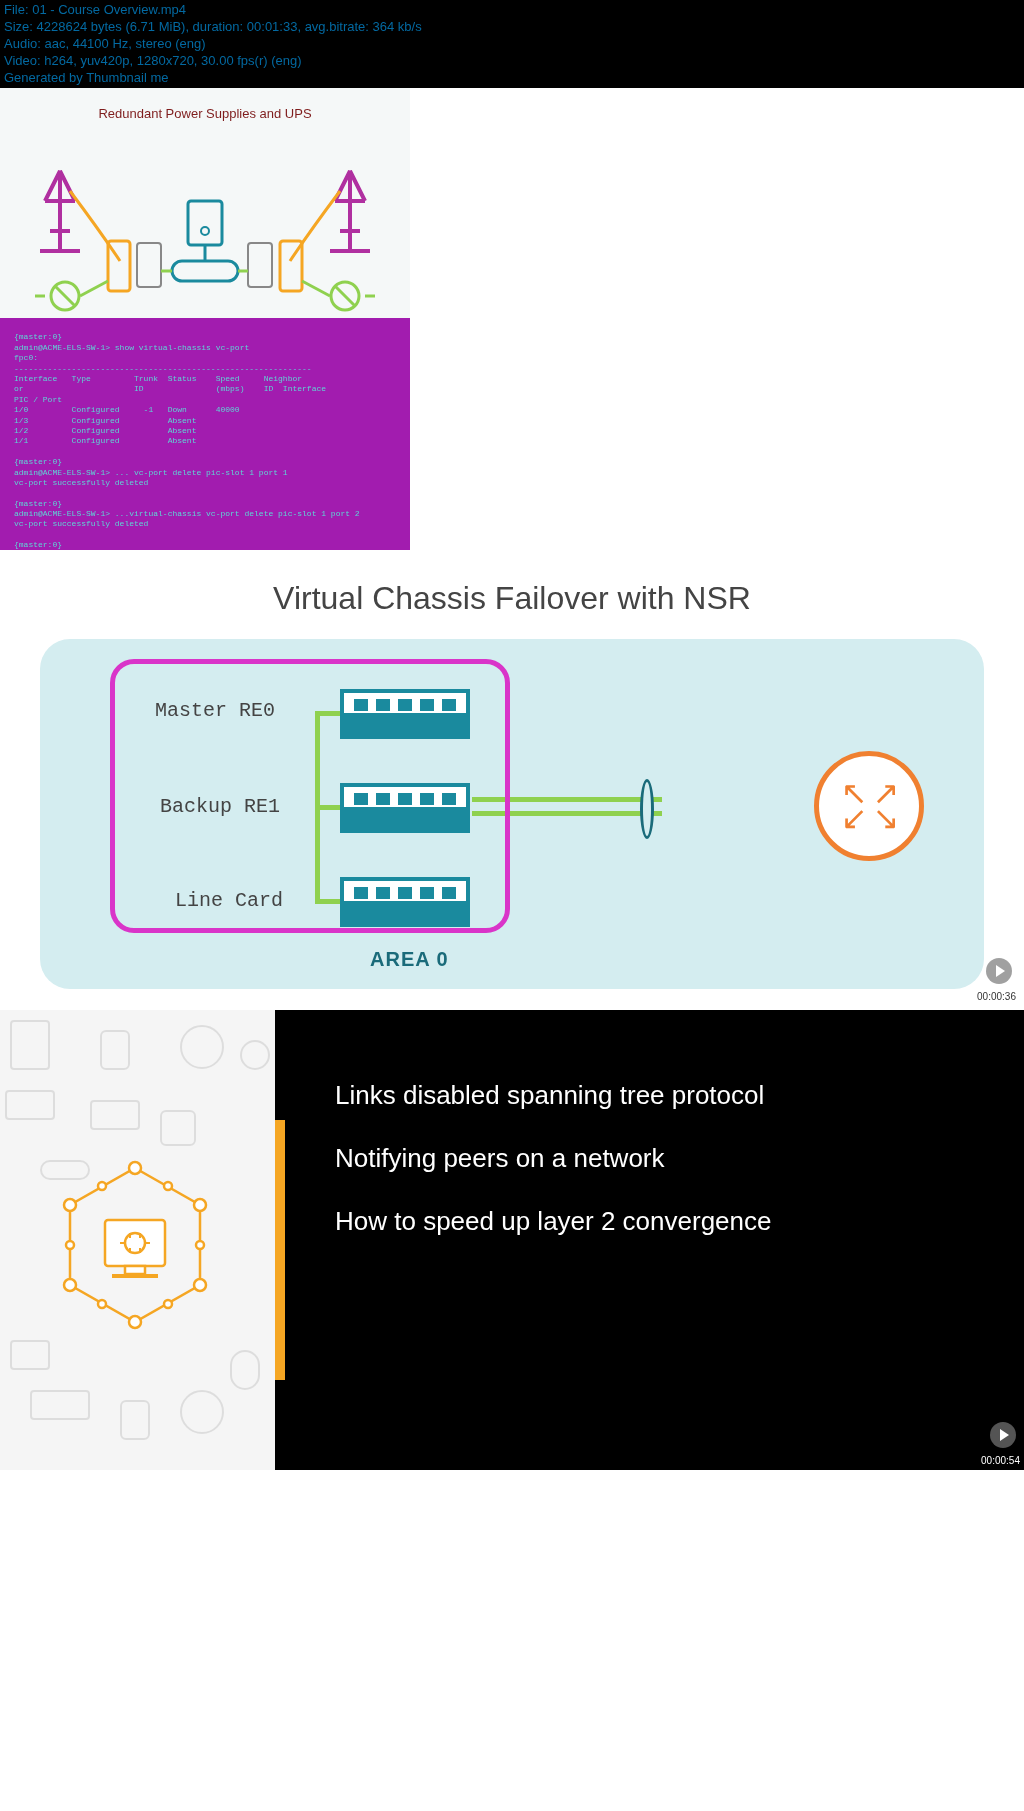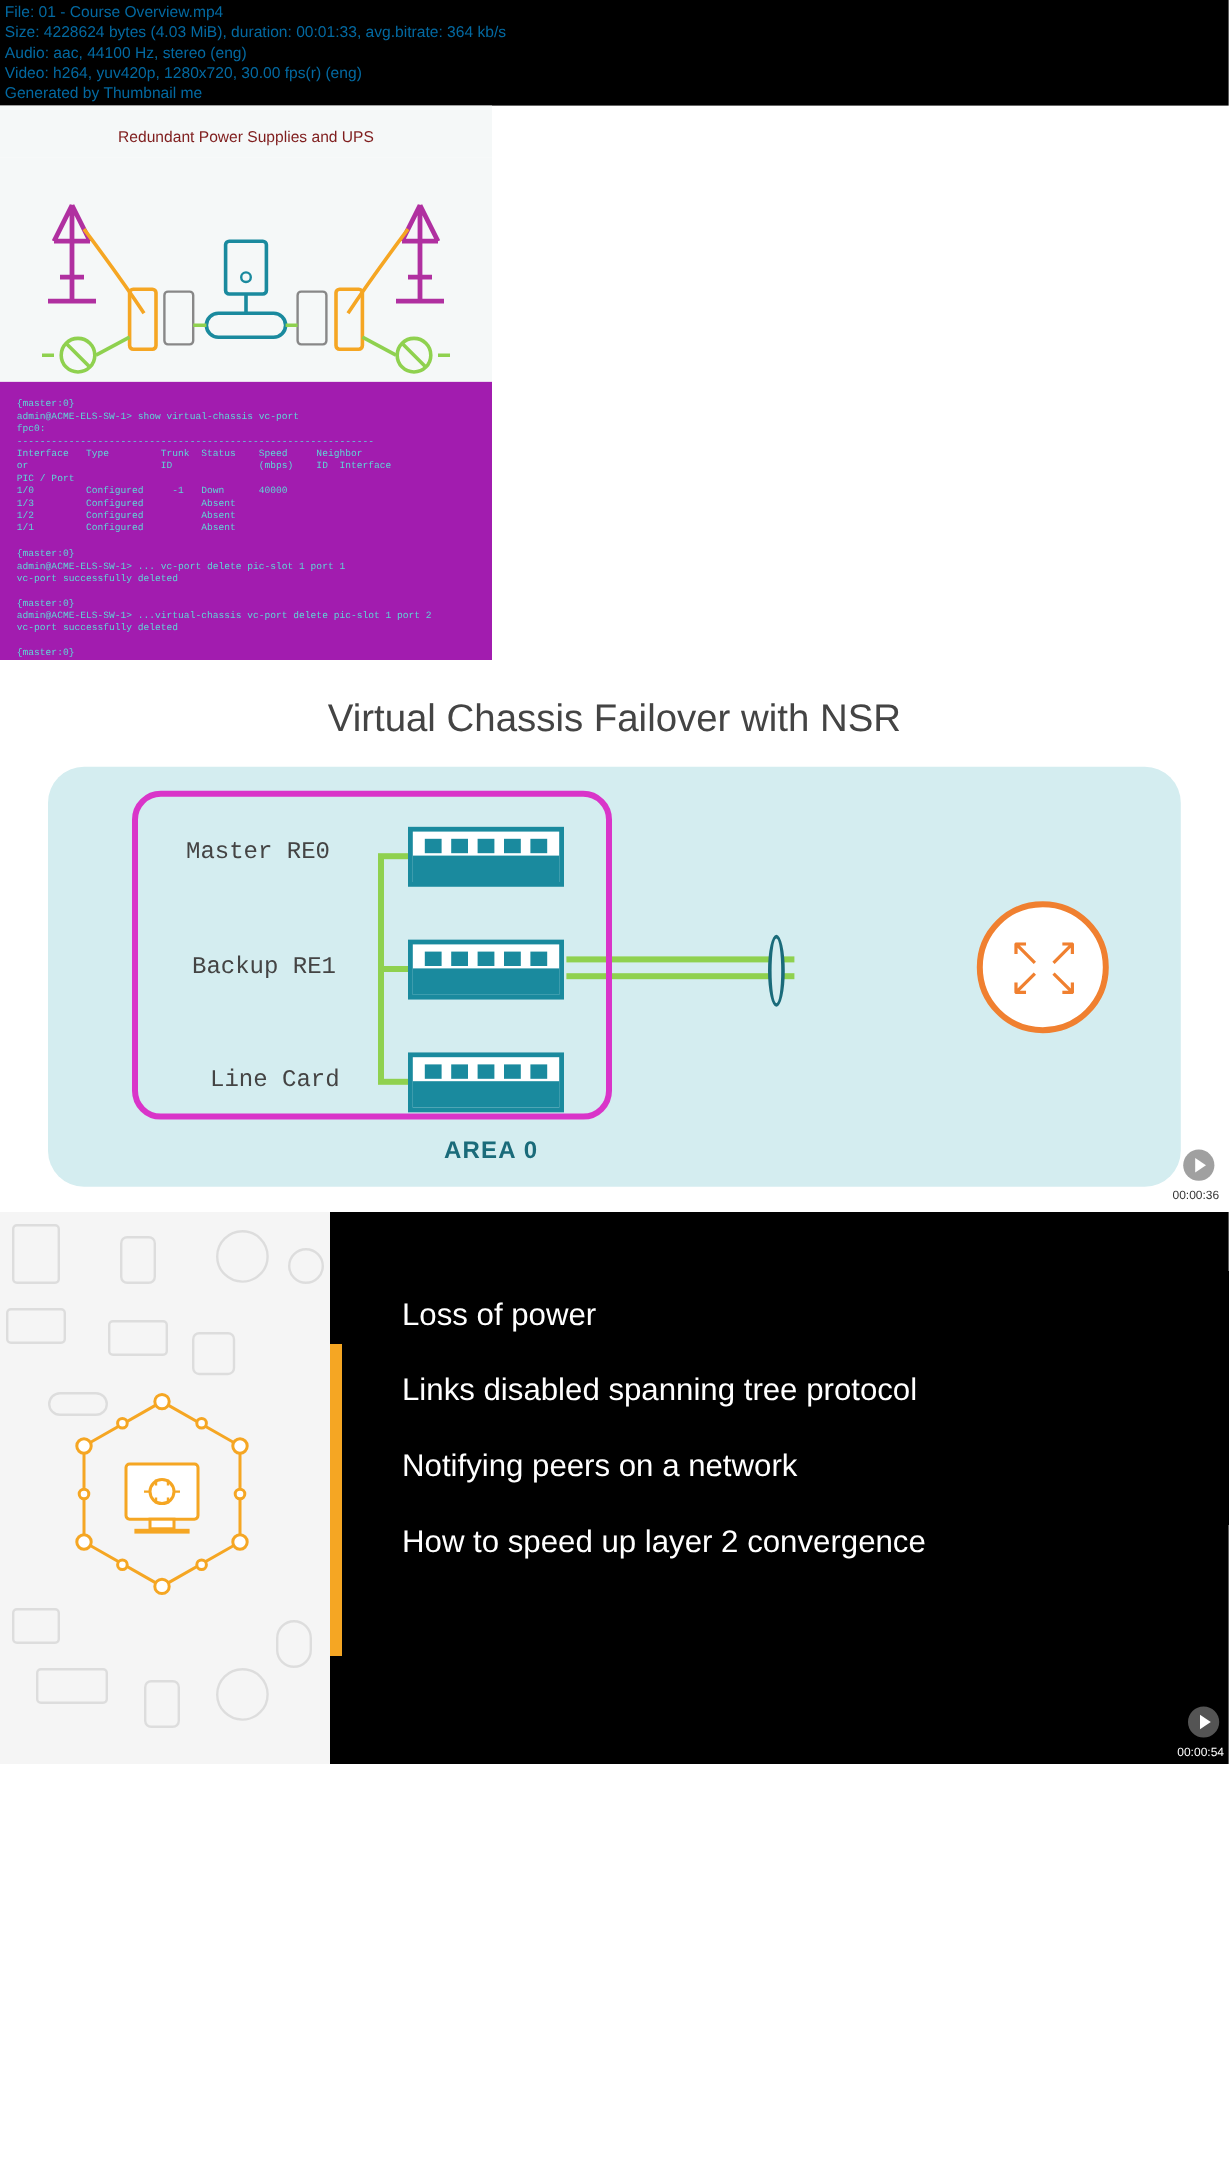--- a/index.html
+++ b/index.html
@@ -62,21 +62,21 @@
 .play-badge { position: absolute; right: 6px; bottom: 6px; width: 26px; height: 26px; background: rgba(120,120,120,0.7); border-radius: 50%; display: flex; align-items: center; justify-content: center; }
 .play-badge::after { content: ''; border-left: 9px solid #fff; border-top: 6px solid transparent; border-bottom: 6px solid transparent; margin-left: 2px; }
 .timestamp { position: absolute; right: 2px; bottom: -14px; color: #fff; font-size: 10px; text-shadow: 0 0 2px #000; }
 .ts-on-white { color: #333; text-shadow: none; }
 </style>
 </head>
 <body>
 
 <div class="meta-bar">
   <div>File: 01 - Course Overview.mp4</div>
-  <div>Size: 4228624 bytes (4.03 MiB), duration: 00:01:33, avg.bitrate: 364 kb/s</div>
+  <div>Size: 4228624 bytes (6.71 MiB), duration: 00:01:33, avg.bitrate: 364 kb/s</div>
   <div>Audio: aac, 44100 Hz, stereo (eng)</div>
   <div>Video: h264, yuv420p, 1280x720, 30.00 fps(r) (eng)</div>
   <div>Generated by Thumbnail me</div>
 </div>
 
 <div class="panel1">
   <div class="panel1-left">
     <div class="diagram-title">Redundant Power Supplies and UPS</div>
     <div class="diagram-area">
       <svg width="410" height="190" style="position:absolute;top:0;left:0">
@@ -221,20 +221,19 @@
           <rect x="75" y="106" width="20" height="8" fill="#fff"></rect>
           <rect x="62" y="114" width="46" height="4" fill="#f5a623" stroke="none"></rect>
           <circle cx="85" cy="83" r="10" fill="none"></circle>
           <path d="M 80 78 L 80 73 M 90 78 L 90 73 M 80 88 L 80 93 M 90 88 L 90 93 M 75 83 L 70 83 M 95 83 L 100 83" stroke-width="2"></path>
         </g>
       </svg>
     </div>
   </div>
   <div class="panel3-right">
     <div class="yellow-bar"></div>
-    <div class="bullet">Loss of power</div>
     <div class="bullet">Links disabled spanning tree protocol</div>
     <div class="bullet">Notifying peers on a network</div>
     <div class="bullet">How to speed up layer 2 convergence</div>
     <div class="play-badge" style="right:8px;bottom:22px"></div>
     <div class="timestamp" style="right:4px;bottom:4px">00:00:54</div>
   </div>
 </div>
 
 </body></html>

